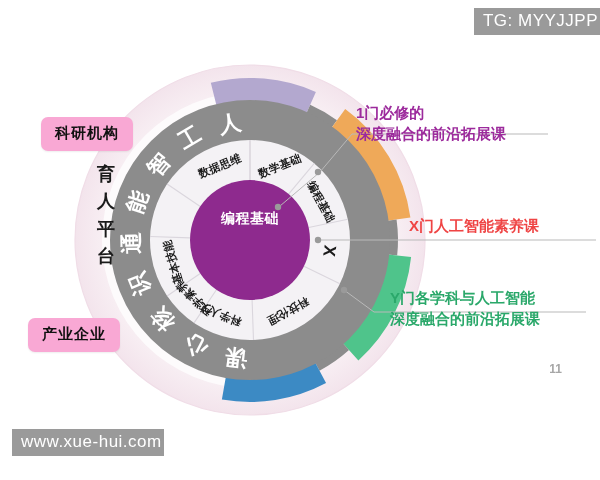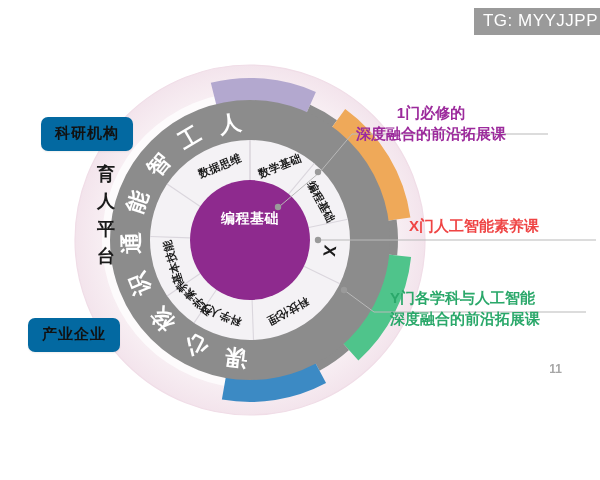--- a/index.html
+++ b/index.html
@@ -49,21 +49,21 @@
   
   #figure {
     position: absolute;
     left: 0;
     top: 0;
   }
 
   
   .badge {
     position: absolute;
-    background: #0369a1;
+    background: #f9a8d4;
     border-radius: 7px;
     color: #111111;
     font-size: 15px;
     font-weight: bold;
     letter-spacing: 1px;
     padding: 7px 14px 8px 14px;
     white-space: nowrap;
     box-shadow: 0 1px 2px rgba(0,0,0,0.07);
   }
   #badge-research { left: 41px; top: 117px; }
@@ -91,21 +91,20 @@
     white-space: nowrap;
     line-height: 1.42;
   }
   .annotation span { display: block; }
 
   #annot-required {
     left: 356px;
     top: 102px;
     color: #9c2a9c;
     font-size: 15px;
-    text-align: center;
   }
   #annot-literacy {
     left: 409px;
     top: 215px;
     color: #ef4444;
     font-size: 15px;
   }
   #annot-frontier {
     left: 390px;
     top: 287px;
@@ -263,14 +262,15 @@
     <span>X门人工智能素养课</span>
   </div>
   <div class="annotation" id="annot-frontier">
     <span>Y门各学科与人工智能</span>
     <span>深度融合的前沿拓展课</span>
   </div>
 
   <div id="page-number">11</div>
 
   <div class="wm" id="wm-top">TG: MYYJJPP</div>
+  <div class="wm" id="wm-bottom">www.xue-hui.com</div>
 
 </div>
 
 </body></html>

